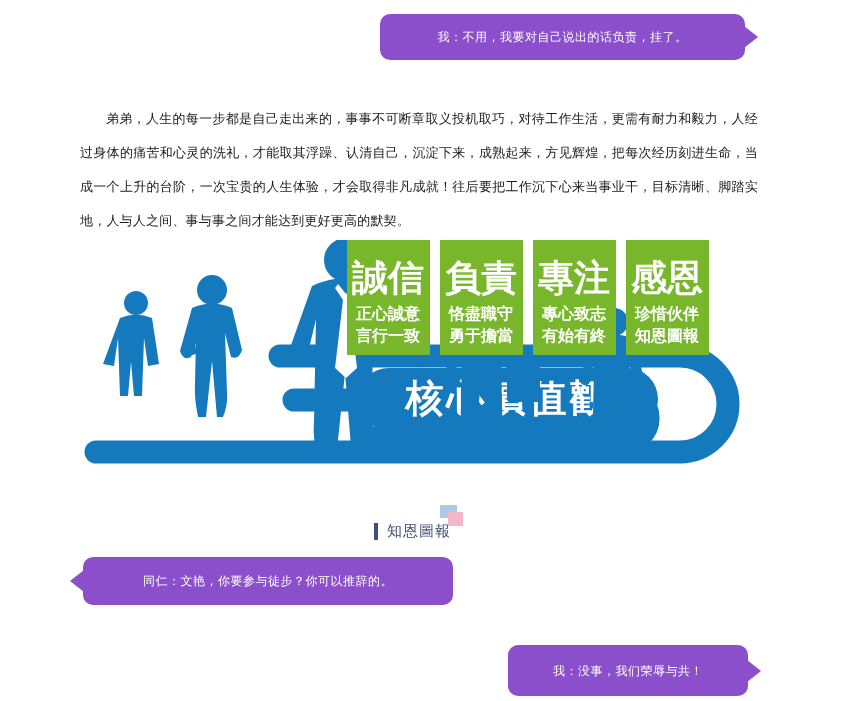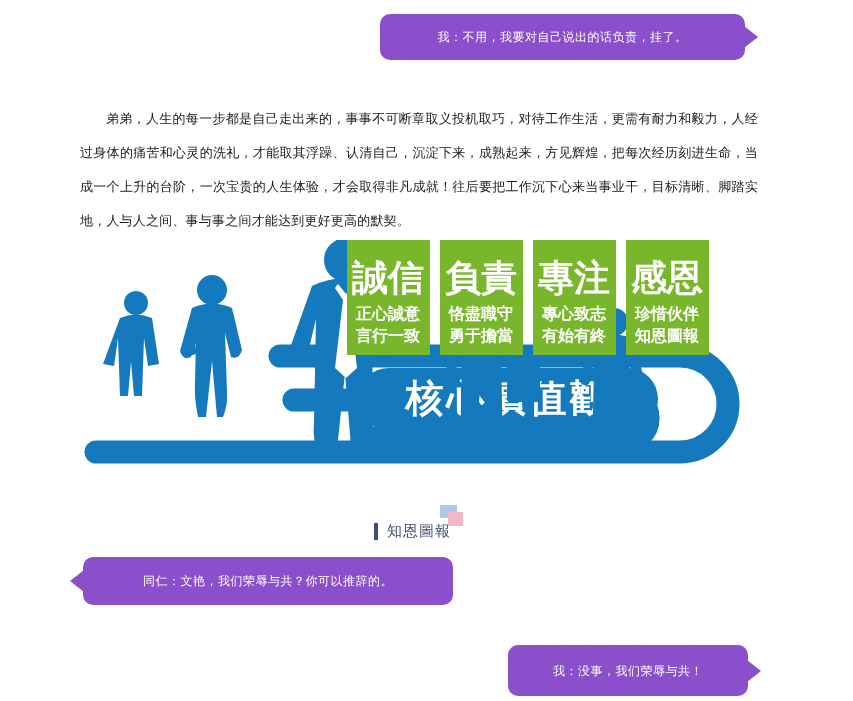--- a/index.html
+++ b/index.html
@@ -220,20 +220,20 @@
 <div id="section-heading">
   <span class="bar"></span>
   <span class="heading-text">知恩圖報</span>
   <span class="deco">
     <span class="sq-blue"></span>
     <span class="sq-pink"></span>
   </span>
 </div>
 
 <div class="bubble left" id="bubble-2">
-  <span>同仁：文艳，我们荣辱与共？你可以推辞的。</span>
+  <span>同仁：文艳，你要参与徒步？你可以推辞的。</span>
   <span class="tail"></span>
 </div>
 
 <div class="bubble right" id="bubble-3">
   <span>我：没事，我们荣辱与共！</span>
   <span class="tail"></span>
 </div>
 
 </body></html>

